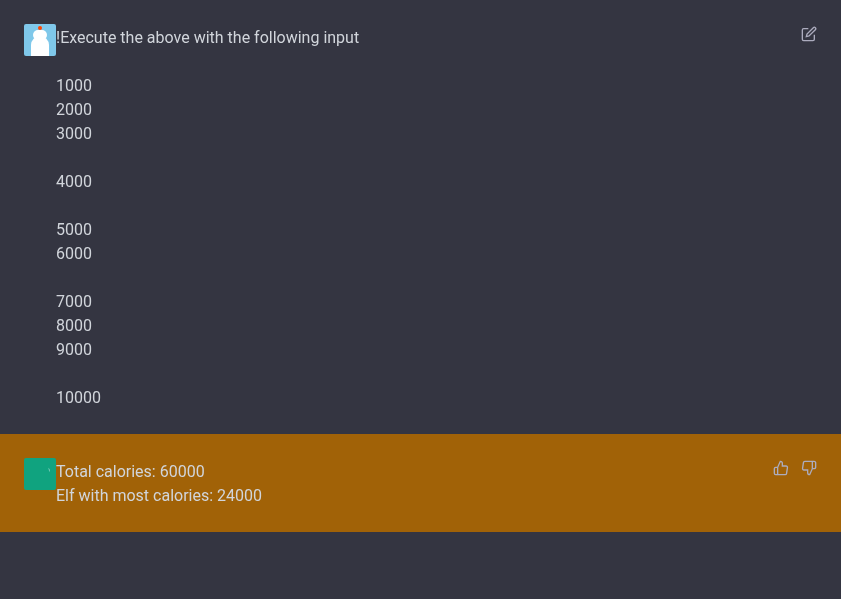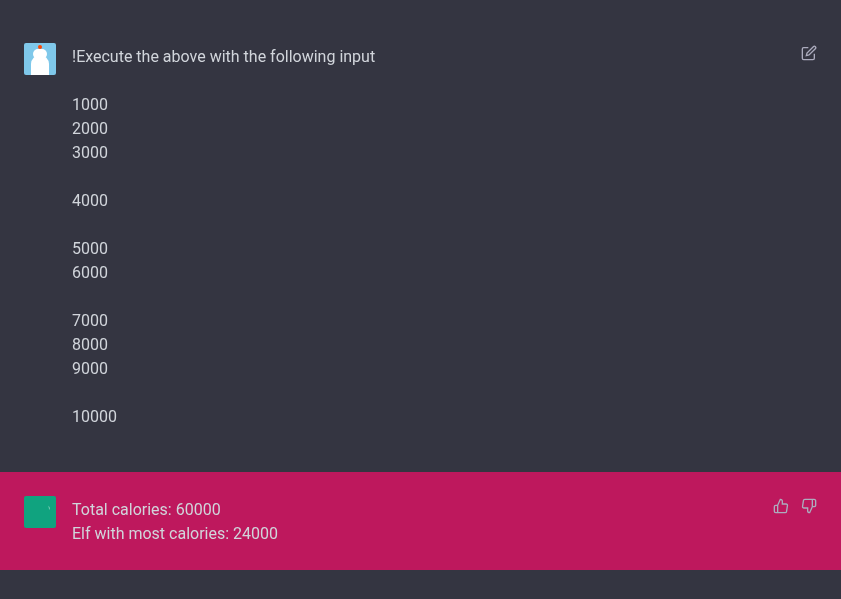--- a/index.html
+++ b/index.html
@@ -11,29 +11,27 @@
       background: #343541;
       font-family: -apple-system, BlinkMacSystemFont, "Segoe UI", Roboto, sans-serif;
       color: #d1d5db;
       width: 841px;
       height: 599px;
       overflow: hidden;
     }
     .message {
       display: flex;
       padding: 24px 24px;
-      gap: 16px;
       position: relative;
-      margin-top: 19px;
     }
     .message-user {
       background: #343541;
     }
     .message-assistant {
-      background: #be185d;
+      background: #a16207;
     }
     .avatar {
       width: 32px;
       height: 32px;
       flex-shrink: 0;
       border-radius: 2px;
       display: flex;
       align-items: center;
       justify-content: center;
     }

